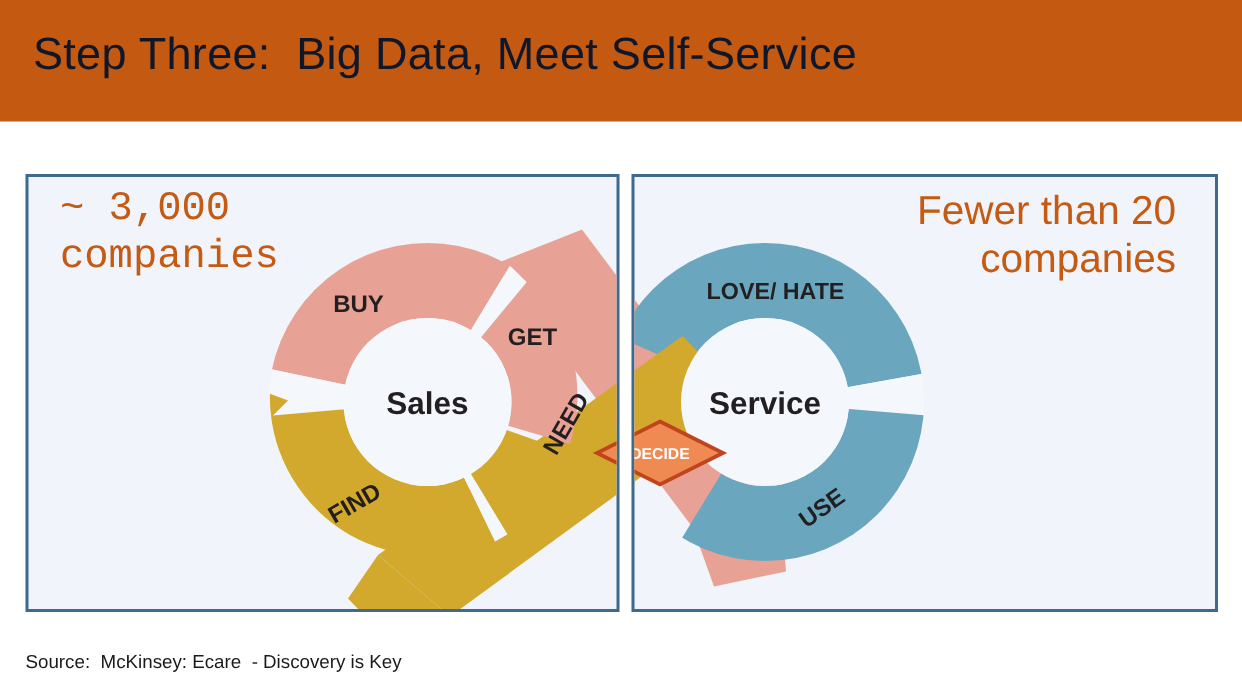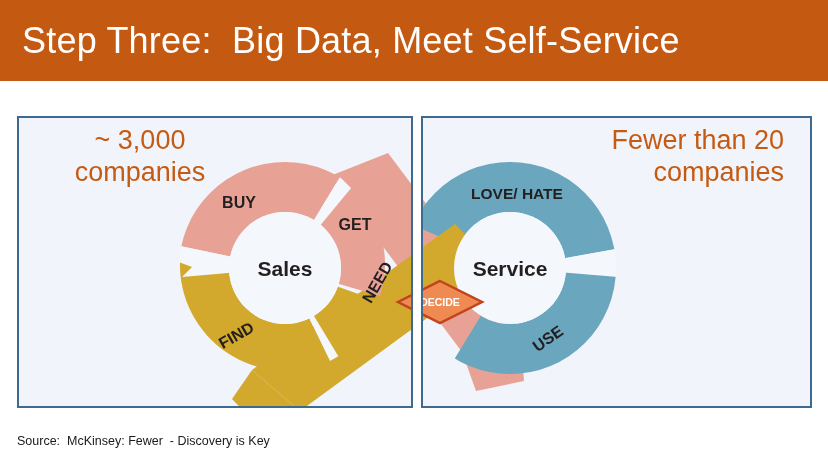--- a/index.html
+++ b/index.html
@@ -21,22 +21,22 @@
     left: 0;
     top: 0;
     width: 828px;
     height: 81px;
     background: #c45911;
   }
   #title-text {
     position: absolute;
     left: 22px;
     top: 20px;
-    font-size: 36px;
-    color: #ffffff;
+    font-size: 30px;
+    color: #0f172a;
     font-weight: 400;
     letter-spacing: 0.2px;
     white-space: pre;
     font-family: "Liberation Sans", sans-serif;
   }
 
   
   .panel {
     position: absolute;
     background: #f1f5fb;
@@ -59,24 +59,25 @@
   
   .panel-caption {
     position: absolute;
     color: #c55a13;
     font-size: 27px;
     line-height: 32px;
     font-family: "Liberation Sans", sans-serif;
     white-space: pre-line;
   }
   #caption-left {
-    left: 30px;
+    left: 40px;
     top: 124px;
-    text-align: center;
+    text-align: left;
     width: 220px;
+    font-family: Liberation Mono, monospace;
   }
   #caption-right {
     left: 544px;
     top: 124px;
     text-align: right;
     width: 240px;
   }
 
   
   #diagram {
@@ -206,13 +207,13 @@
 
   </g>
 </svg>
 
 <div class="panel-caption" id="caption-left">~ 3,000
 companies</div>
 
 <div class="panel-caption" id="caption-right">Fewer than 20
 companies</div>
 
-<div id="source-note">Source:  McKinsey: Fewer  - Discovery is Key</div>
+<div id="source-note">Source:  McKinsey: Ecare  - Discovery is Key</div>
 
 </body></html>

